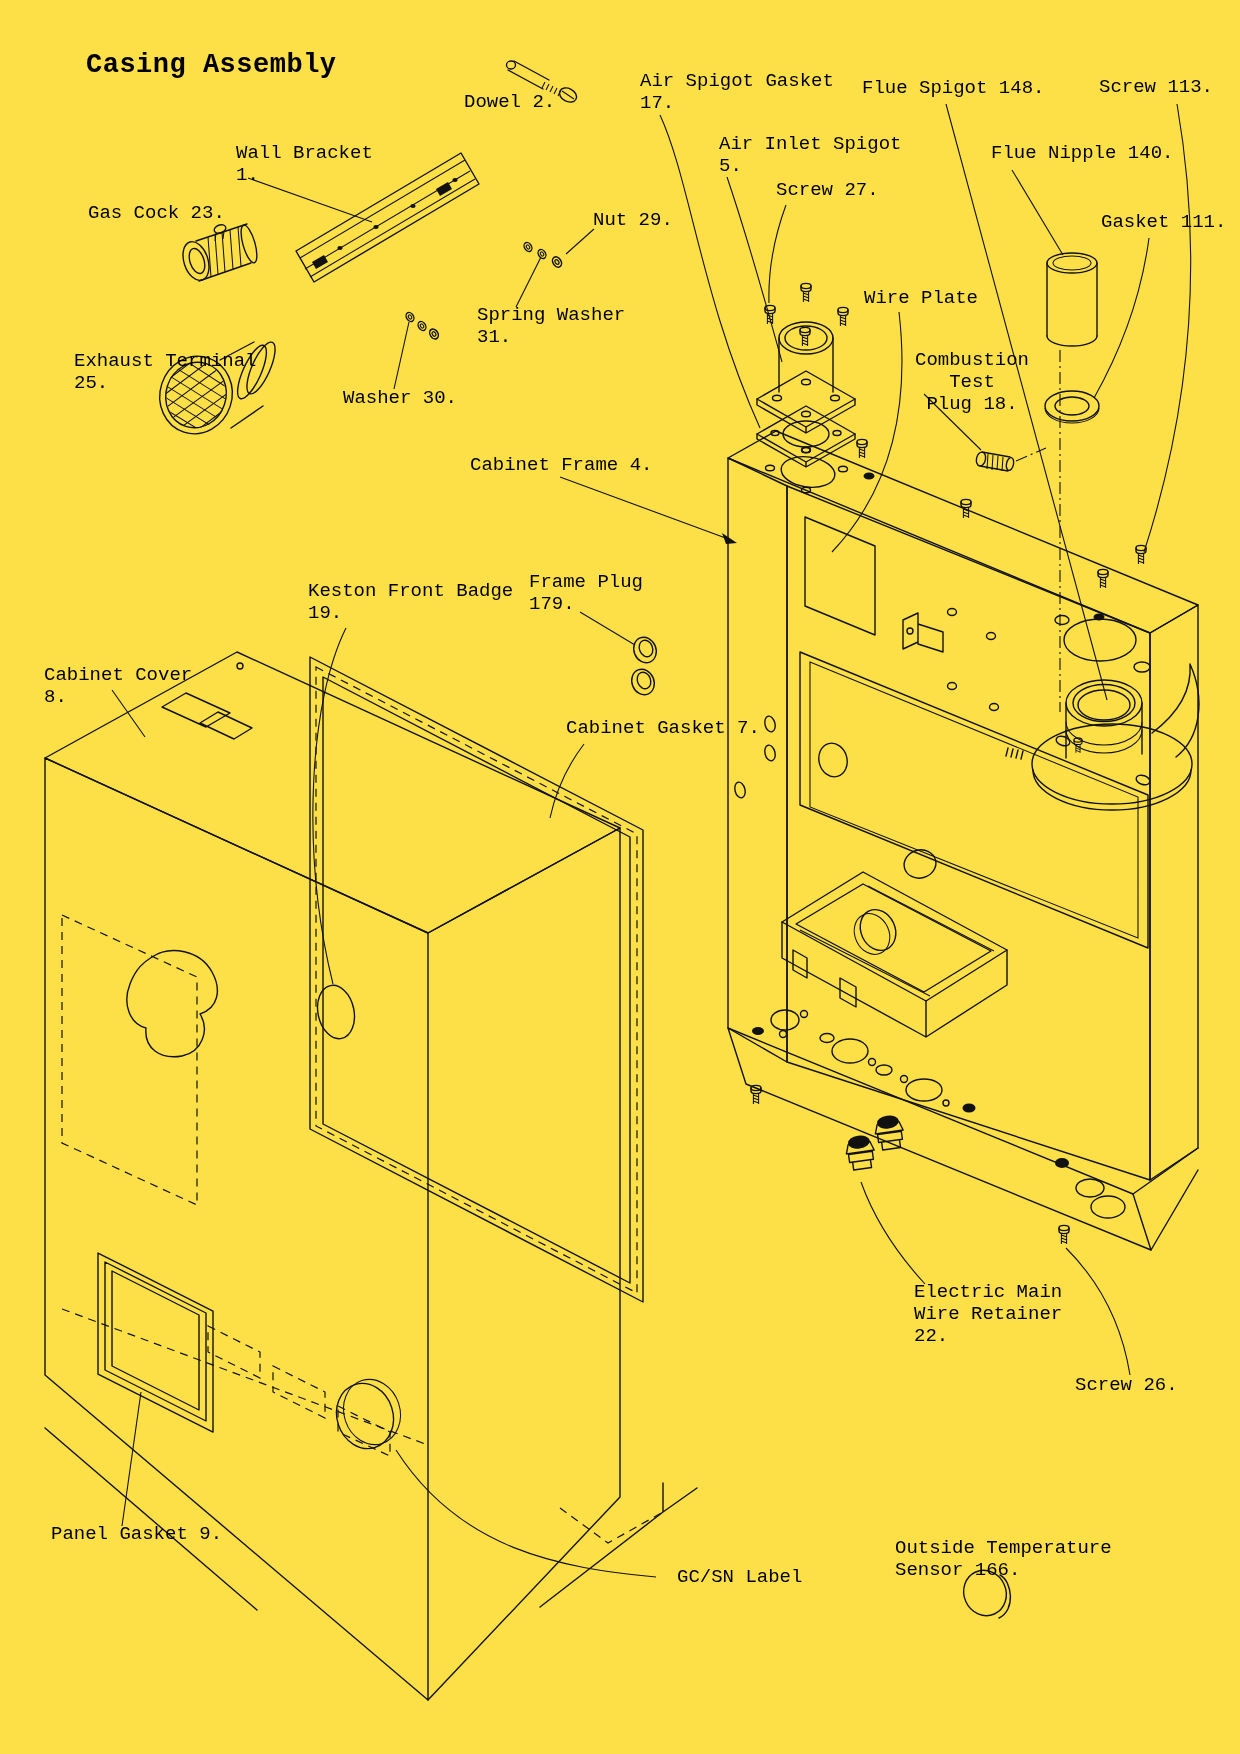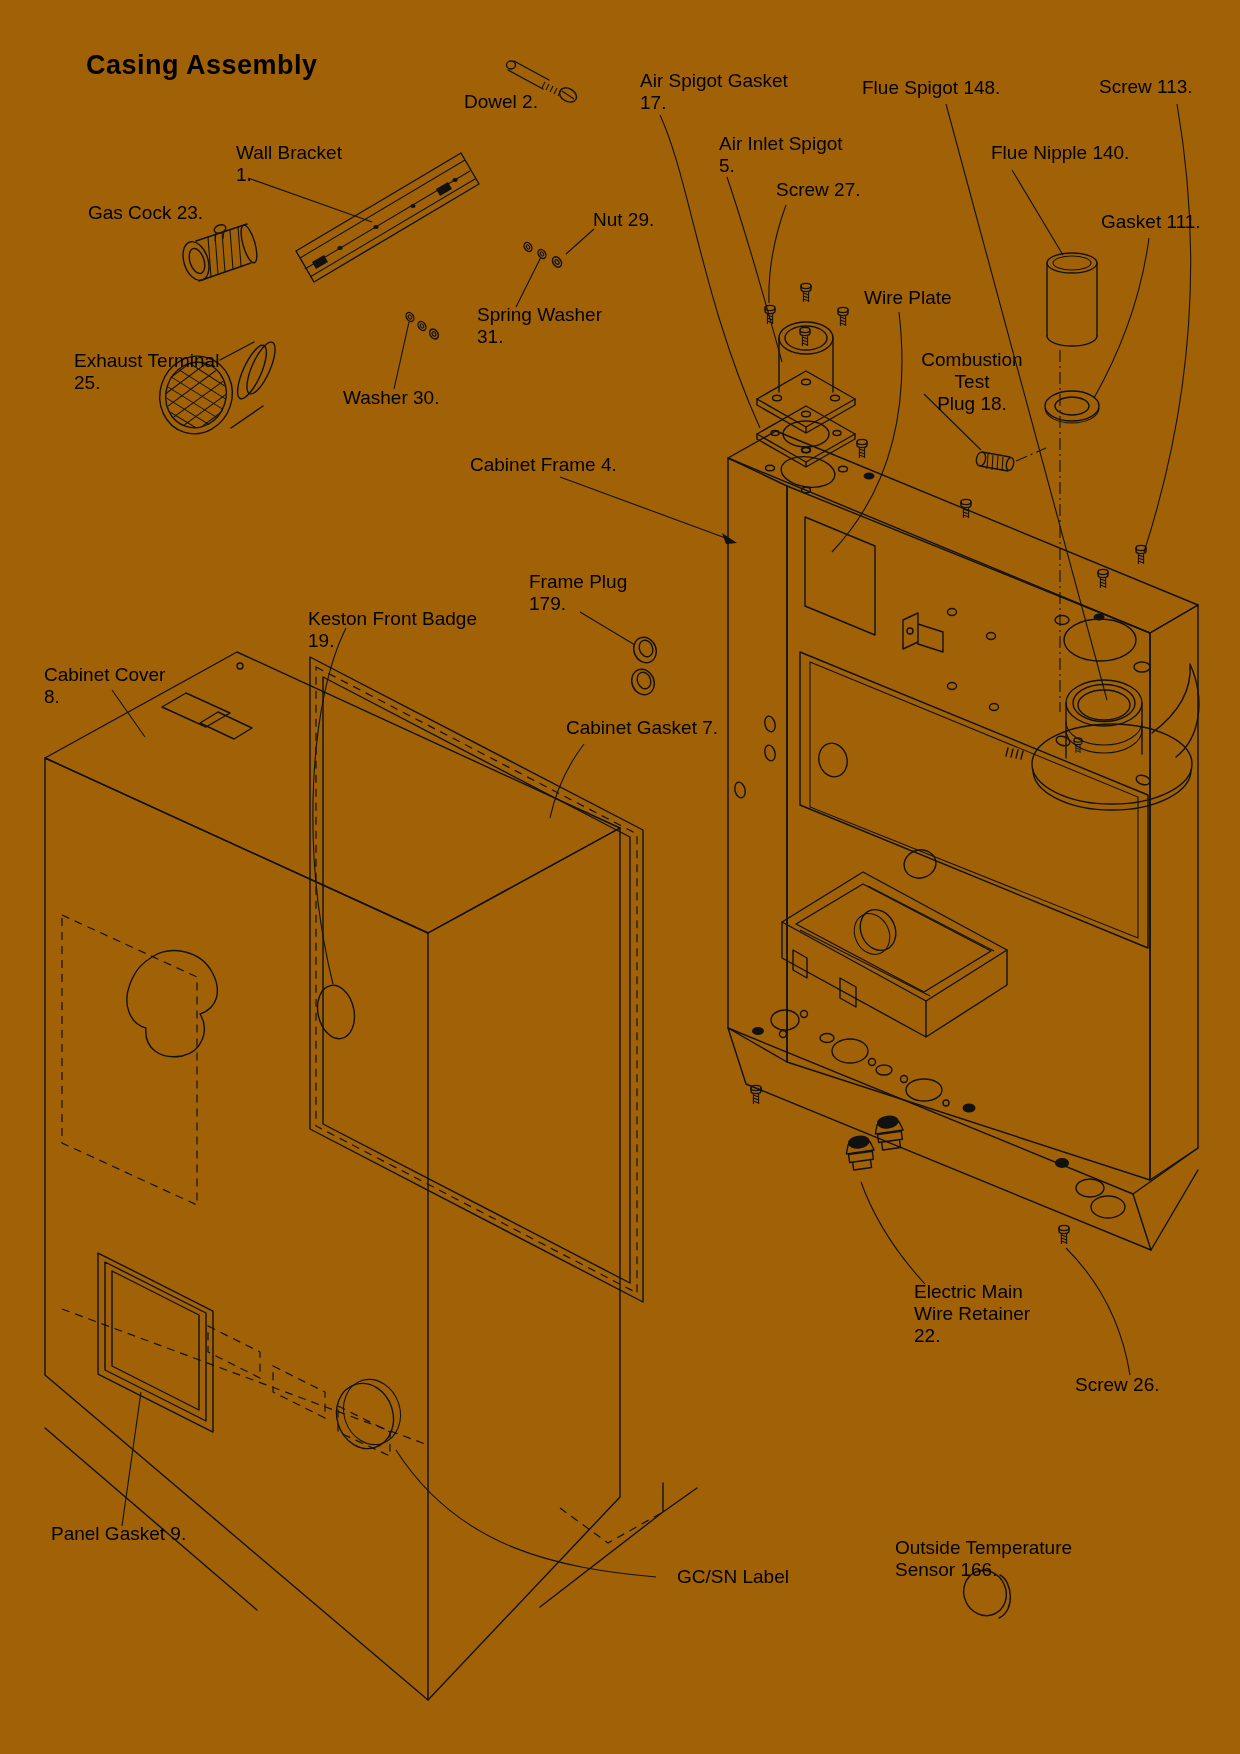--- a/index.html
+++ b/index.html
@@ -1,17 +1,17 @@
 <!DOCTYPE html>
 <html><head>
 <meta charset="utf-8">
 <style>
   html,body{margin:0;padding:0;background:#fff;}
-  .page{position:relative;width:1240px;height:1754px;background:#a16207;overflow:hidden;
-        font-family:Liberation Sans, sans-serif;}
+  .page{position:relative;width:1240px;height:1754px;background:#fde047;overflow:hidden;
+        font-family:Liberation Mono, monospace;}
   .lbl{position:absolute;font-size:19px;line-height:1.16;color:#000;white-space:pre-line;}
   .title{font-size:27px;font-weight:bold;letter-spacing:.5px;}
   .ctr{text-align:center;width:122px;}
   svg{position:absolute;left:0;top:0;}
   .ln{stroke:#111;fill:none;stroke-width:1.4;stroke-linejoin:round;stroke-linecap:round;}
   .thin{stroke:#111;fill:none;stroke-width:1.05;}
   .leader{stroke:#111;fill:none;stroke-width:1.1;}
   .fill{fill:#111;stroke:none;}
   .dash{stroke:#111;fill:none;stroke-width:1.2;stroke-dasharray:8 6;}
   .dashdot{stroke:#111;fill:none;stroke-width:1.1;stroke-dasharray:12 4 2 4;}
@@ -319,21 +319,21 @@
 5.</div>
 <div class="lbl" style="left:776px;top:179px">Screw 27.</div>
 <div class="lbl" style="left:862px;top:77px">Flue Spigot 148.</div>
 <div class="lbl" style="left:1099px;top:76px">Screw 113.</div>
 <div class="lbl" style="left:991px;top:142px">Flue Nipple 140.</div>
 <div class="lbl" style="left:1101px;top:211px">Gasket 111.</div>
 <div class="lbl" style="left:864px;top:287px">Wire Plate</div>
 <div class="lbl ctr" style="left:911px;top:349px">Combustion Test
 Plug 18.</div>
 <div class="lbl" style="left:470px;top:454px">Cabinet Frame 4.</div>
-<div class="lbl" style="left:308px;top:608px">Keston Front Badge
+<div class="lbl" style="left:308px;top:580px">Keston Front Badge
 19.</div>
 <div class="lbl" style="left:529px;top:571px">Frame Plug
 179.</div>
 <div class="lbl" style="left:44px;top:664px">Cabinet Cover
 8.</div>
 <div class="lbl" style="left:566px;top:717px">Cabinet Gasket 7.</div>
 <div class="lbl" style="left:51px;top:1523px">Panel Gasket 9.</div>
 <div class="lbl" style="left:677px;top:1566px">GC/SN Label</div>
 <div class="lbl" style="left:914px;top:1281px">Electric Main
 Wire Retainer

